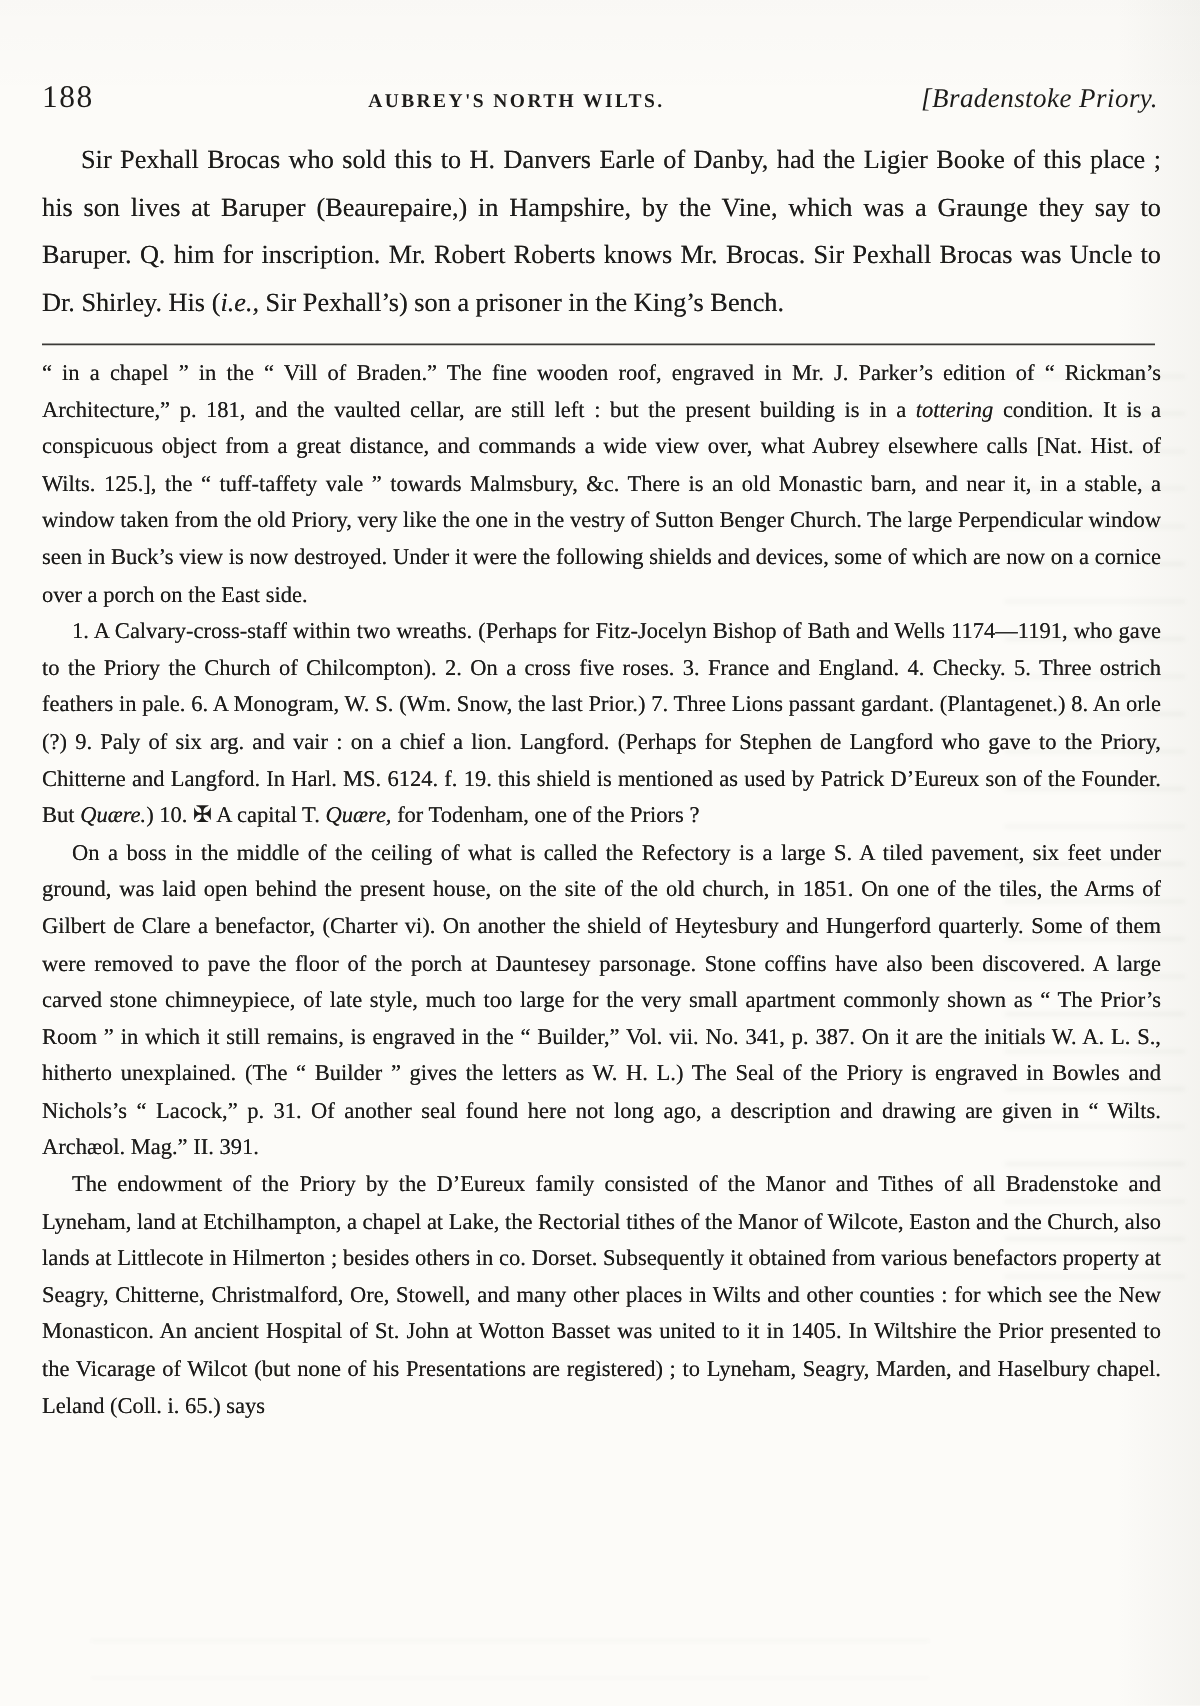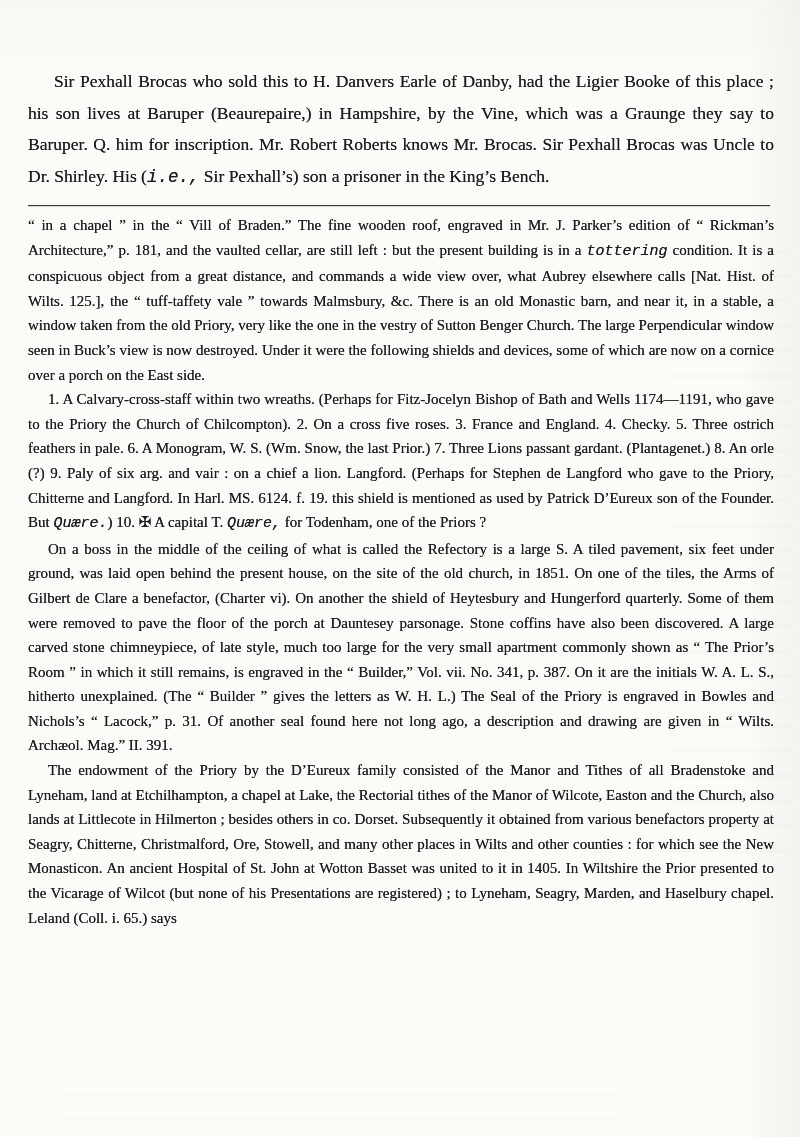--- a/index.html
+++ b/index.html
@@ -54,35 +54,40 @@
     box-shadow:0 0.5px 0 rgba(60,60,55,0.35);
   }
   
   .footnote-text{
     font-size:15px;line-height:24.6px;
     text-align:justify;
     text-shadow:0 0 0.3px rgba(20,20,20,0.8);
   }
   .footnote-text p{margin:0;}
   .footnote-text p.indent{text-indent:20px;}
-  i{font-style:italic;font-family:Liberation Mono, monospace;}
+  i{font-style:italic;}
   
   .ghost{
     position:absolute;pointer-events:none;
     background:repeating-linear-gradient(180deg, rgba(70,90,70,0.05) 0 2px, rgba(0,0,0,0) 2px 25px);
     filter:blur(1.4px);
   }
   .ghost.g1{right:10px;top:250px;width:120px;height:620px;}
   .ghost.g2{left:60px;bottom:18px;width:560px;height:26px;opacity:.7;}
 </style>
 </head>
 <body>
 
 <div class="page">
 
+  <div class="hdr">
+    <span class="pageno">188</span>
+    <span class="running">AUBREY'S NORTH WILTS.</span>
+    <span class="section">[Bradenstoke Priory.</span>
+  </div>
 
   <div class="main-text" id="main-text">
       <p class="indent"><span>Sir Pexhall Brocas who sold this to H. Danvers Earle of Danby, had the Ligier Booke of this place ; his son lives at Baruper (Beaurepaire,) in Hampshire, by the Vine, which was a Graunge they say to Baruper.  Q. him for inscription.  Mr. Robert Roberts knows Mr. Brocas.  Sir Pexhall Brocas was Uncle to Dr. Shirley.  His (</span><i>i.e.,</i><span> Sir Pexhall’s) son a prisoner in the King’s Bench.</span></p>
     </div>
 
   <hr class="fn-rule">
 
   <div class="footnote-text" id="footnote-text">
       <p><span>“ in a chapel ” in the “ Vill of Braden.”  The fine wooden roof, engraved in Mr. J. Parker’s edition of “ Rickman’s Architecture,” p. 181, and the vaulted cellar, are still left :  but the present building is in a </span><i>tottering</i><span> condition.  It is a conspicuous object from a great distance, and commands a wide view over, what Aubrey elsewhere calls [Nat. Hist. of Wilts. 125.], the “ tuff-taffety vale ” towards Malmsbury, &amp;c.  There is an old Monastic barn, and near it, in a stable, a window taken from the old Priory, very like the one in the vestry of Sutton Benger Church.  The large Perpendicular window seen in Buck’s view is now destroyed.  Under it were the following shields and devices, some of which are now on a cornice over a porch on the East side.</span></p>
       <p class="indent"><span>1.  A Calvary-cross-staff within two wreaths.   (Perhaps for Fitz-Jocelyn Bishop of Bath and Wells 1174—1191, who gave to the Priory the Church of Chilcompton).  2.  On a cross five roses. 3.  France and England.   4.  Checky.   5.  Three ostrich feathers in pale.   6.  A Monogram, W. S. (Wm. Snow, the last Prior.)  7.  Three Lions passant gardant.  (Plantagenet.)   8.  An orle (?) 9.  Paly of six arg. and vair :  on a chief a lion.  Langford.   (Perhaps for Stephen de Langford who gave to the Priory, Chitterne and Langford.   In Harl. MS. 6124. f. 19. this shield is mentioned as used by Patrick D’Eureux son of the Founder.   But </span><i>Quære.</i><span>)   10. ✠ A capital T. </span><i>Quære,</i><span> for Todenham, one of the Priors ?</span></p>

